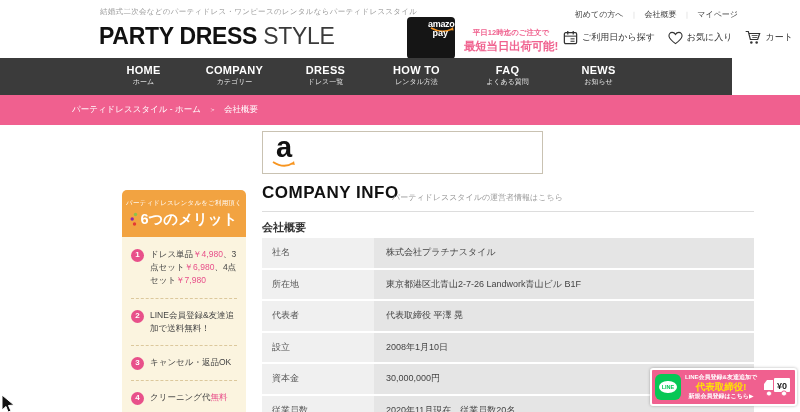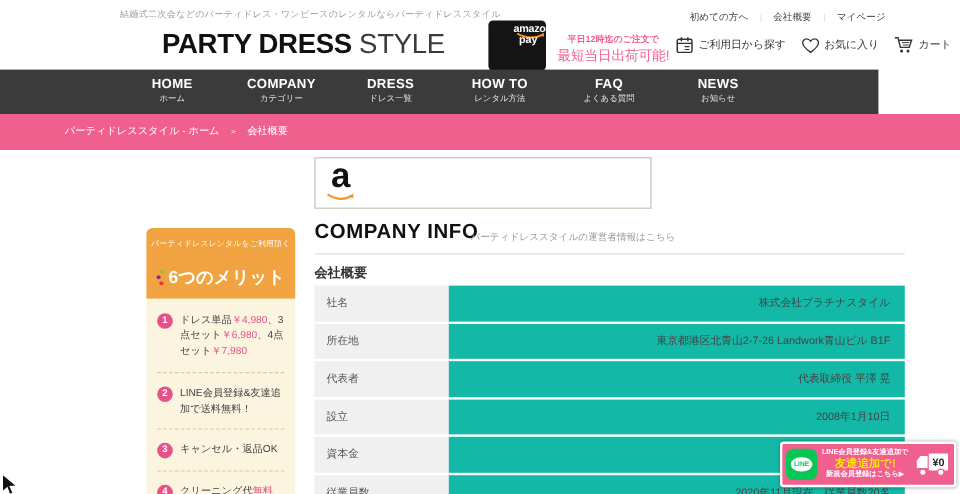--- a/index.html
+++ b/index.html
@@ -7,47 +7,47 @@
   .page { position:relative; width:800px; height:412px; overflow:hidden; background:#fff;
           font-family:"Liberation Sans","DejaVu Sans",sans-serif; }
 
   
   .tagline { position:absolute; left:100px; top:7px; font-size:7.5px; color:#9b9b9b; letter-spacing:.3px; }
   .top-links { position:absolute; top:9px; right:62px; display:flex; align-items:center; font-size:8px; color:#444; }
   .top-links .tsep { color:#ccc; margin:0 7px; font-size:7px; }
   .top-link { cursor:pointer; }
 
   
-  .logo { position:absolute; left:99px; top:23px; font-size:23px; letter-spacing:-.3px; color:#111; white-space:nowrap; cursor:pointer;margin-left:36px; }
+  .logo { position:absolute; left:99px; top:23px; font-size:23px; letter-spacing:-.3px; color:#111; white-space:nowrap; cursor:pointer; }
   .logo-main { font-weight:800; }
   .logo-sub { font-weight:400; color:#3a3a3a; }
 
   .apay { position:absolute; left:407px; top:17px; width:48px; height:42px; background:#151515; border-radius:4px;
           color:#fff; text-align:center; padding-top:3px; cursor:pointer;padding-left:21px; }
   .apay-top { font-size:9px; font-weight:700; line-height:8px; letter-spacing:-.3px; }
   .apay-smile { display:block; margin:-1px auto 0; }
   .apay-bottom { font-size:9px; font-weight:700; line-height:8px; text-align:right; padding-right:7px; margin-top:-4px; }
 
   .promo { position:absolute; left:455px; top:28px; width:112px; text-align:center; color:#f0628f; }
   .promo-1 { font-size:7.5px; font-weight:700; }
-  .promo-2 { font-size:11.5px; font-weight:400; margin-top:1px; letter-spacing:-.2px; }
+  .promo-2 { font-size:11.5px; font-weight:700; margin-top:1px; letter-spacing:-.2px; }
 
   .utils { position:absolute; left:563px; top:30px; display:flex; align-items:center; gap:13px;justify-content:space-between; }
   .util { display:flex; align-items:center; gap:4px; font-size:9px; color:#333; cursor:pointer; white-space:nowrap; }
 
   
   .nav { position:absolute; top:58px; left:0; width:732px; height:37px; background:#3b3b3b; }
   .nav-inner { position:absolute; left:98px; top:0; display:flex; height:37px; }
   .nav-item { width:91px; text-align:center; padding-top:6px; cursor:pointer; color:#fff; }
   .nav-en { font-size:11px; font-weight:700; letter-spacing:.3px; }
   .nav-jp { font-size:7px; color:#e6e6e6; margin-top:1px; }
 
   
   .crumb { position:absolute; top:95px; left:0; width:800px; height:30px; background:#f0608f; color:#fff;
-           font-size:8.5px; display:flex; align-items:center; padding-left:54px; }
+           font-size:8.5px; display:flex; align-items:center; padding-left:72px; }
   .crumb .csep { margin:0 8px; font-size:7px; }
   .crumb-home { cursor:pointer; }
 
   
   .abox { position:absolute; left:262px; top:131px; width:281px; height:43px; border:1px solid #c9c2b2;
           background:#fff; display:flex; padding:3px 4px; cursor:pointer; }
   .abox-logo { width:34px; position:relative; font-weight:800; font-size:29px; line-height:25px; color:#111; text-align:center; }
   .abox-logo svg { position:absolute; left:5px; bottom:2px; }
   .abox-text { flex:1; padding-left:2px; }
   .abox-line1 { font-size:8.5px; font-weight:700; color:#222; line-height:11px; white-space:nowrap; }
@@ -57,27 +57,27 @@
 
   
   .cinfo-title { position:absolute; left:262px; top:183px; font-size:17px; font-weight:800; color:#111; letter-spacing:.5px; }
   .cinfo-sub { position:absolute; left:392px; top:192px; font-size:8px; color:#999; }
   .divider { position:absolute; left:262px; top:211px; width:492px; border-top:1px solid #ddd; }
   .section-title { position:absolute; left:262px; top:220px; font-size:11px; font-weight:700; color:#333; }
 
   .ctable { position:absolute; left:262px; top:238px; width:492px; }
   .crow { display:flex; margin-bottom:2px; }
   .cth { width:112px; background:#f0f0f0; font-size:9px; color:#555; padding:8px 10px; }
-  .ctd { flex:1; background:#14b8a6; font-size:9px; color:#444; padding:8px 12px; white-space:pre-line; line-height:1.5;text-align:right; }
+  .ctd { flex:1; background:#e5e5e5; font-size:9px; color:#444; padding:8px 12px; white-space:pre-line; line-height:1.5; }
 
   
   .sidebar { position:absolute; left:122px; top:190px; width:124px; }
   .sb-head { background:#f2a341; border-radius:5px 5px 0 0; color:#fff; text-align:center; padding:9px 0 8px; }
   .sb-head-small { font-size:6.5px; letter-spacing:.2px; }
-  .sb-head-big { font-size:14.5px; font-weight:800; margin-top:14px; display:flex; align-items:center; justify-content:center; gap:2px; }
+  .sb-head-big { font-size:14.5px; font-weight:800; margin-top:2px; display:flex; align-items:center; justify-content:center; gap:2px; }
   .sb-list { background:#fbf4df; padding:1px 9px 8px; }
   .sb-item { display:flex; gap:6px; padding:10px 0; border-bottom:1px dashed #dcc89c; font-size:8.5px; color:#444; line-height:1.55; }
   .sb-item:last-child { border-bottom:none; }
   .sb-num { flex:0 0 13px; height:13px; border-radius:50%; background:#e8508a; color:#fff; font-size:8px; font-weight:700;
             display:flex; align-items:center; justify-content:center; margin-top:1px; }
   .sb-pink { color:#e8508a; }
 
   
   .line-banner { position:absolute; left:650px; top:368px; width:147px; height:38px; background:#f0608f;
                  border:2px solid #fff; border-radius:3px; display:flex; align-items:center; padding:0 3px;
@@ -265,21 +265,21 @@
     </div>
 
   </div>
 
   <div class="line-banner">
     <div class="line-icon">
       <div class="line-bubble">LINE</div>
     </div>
     <div class="lb-text">
       <div class="lb-1">LINE会員登録&amp;友達追加で</div>
-      <div class="lb-2">友達追加で!</div>
+      <div class="lb-2">代表取締役!</div>
       <div class="lb-3">新規会員登録はこちら▶</div>
     </div>
     <svg class="lb-truck" width="30" height="24" viewBox="0 0 30 24">
       <path d="M2 9 L5 5 L11 5 L11 15 L2 15 Z" fill="#fff"></path>
       <rect x="12" y="3" width="16" height="14" rx="1" fill="#fff"></rect>
       <circle cx="7" cy="18.5" r="2.6" fill="#fff" stroke="#f0608f" stroke-width="1"></circle>
       <circle cx="22" cy="18.5" r="2.6" fill="#fff" stroke="#f0608f" stroke-width="1"></circle>
       <text x="20" y="13.5" font-size="9" font-weight="bold" fill="#222" text-anchor="middle" font-family="Liberation Sans, sans-serif">¥0</text>
     </svg>
   </div>

